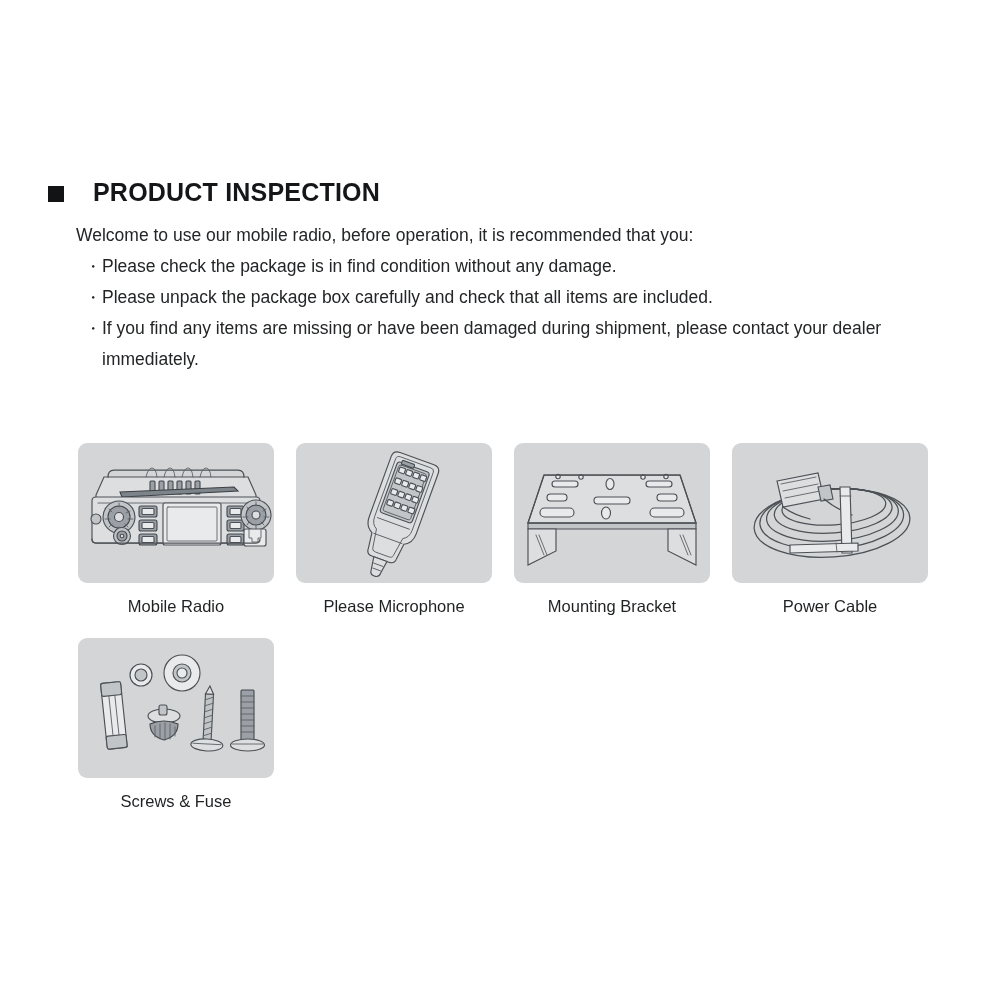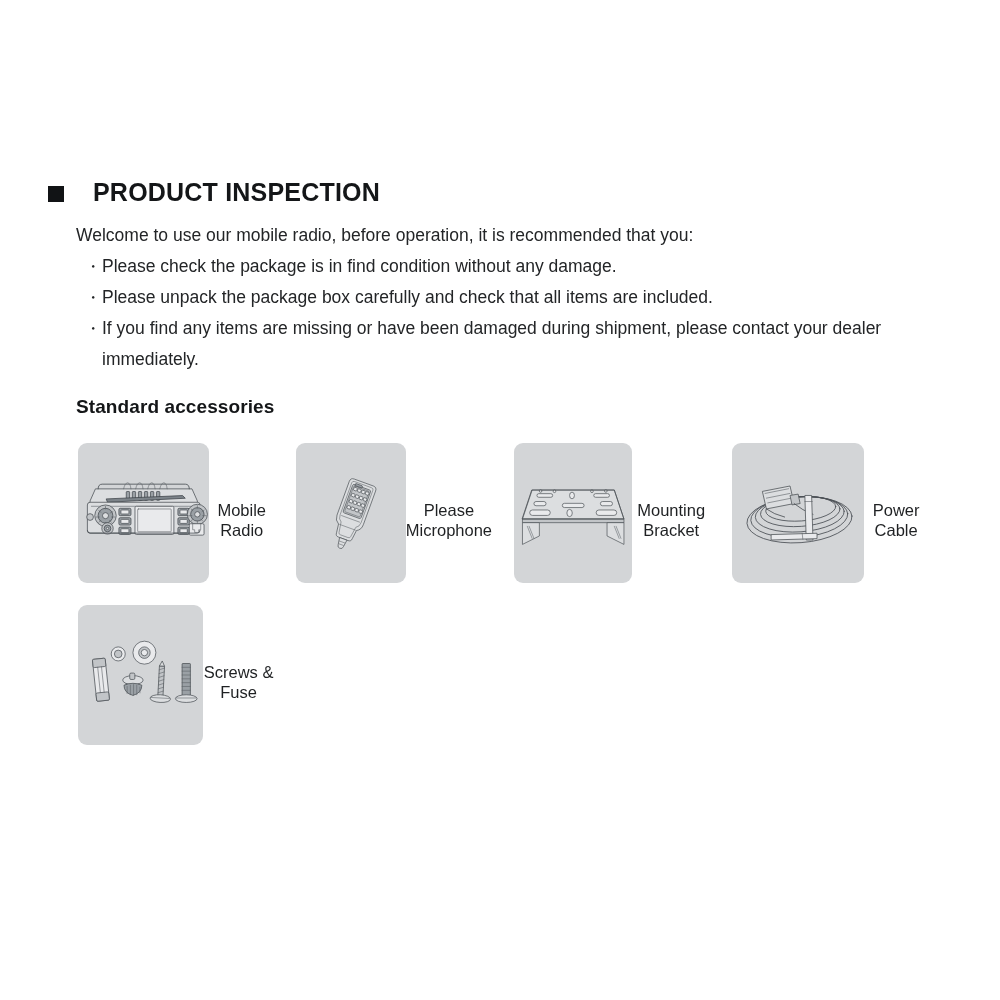--- a/index.html
+++ b/index.html
@@ -103,21 +103,21 @@
     left: 78px;
     top: 443px;
     width: 870px;
     display: flex;
     flex-wrap: wrap;
     gap: 22px 22px;
   }
   .cell {
     width: 196px;
     display: flex;
-    flex-direction: row;
+    flex-direction: column;
     align-items: center;
   }
   .thumb {
     width: 196px;
     height: 140px;
     background: #d3d5d7;
     border-radius: 9px;
     display: flex;
     align-items: center;
     justify-content: center;
@@ -162,21 +162,20 @@
         <span class="bullet-dot">・</span>
         <span class="bullet-text">Please unpack the package box carefully and check that all items are included.</span>
       </li>
       <li class="bullet-item">
         <span class="bullet-dot">・</span>
         <span class="bullet-text">If you find any items are missing or have been damaged during shipment, please contact your dealer immediately.</span>
       </li>
     </ul>
   </div>
 
-  <div class="accessories-title">Standard accessories</div>
 
   <div class="grid">
 
     <div class="cell">
       <div class="thumb">
         <svg width="196" height="140" viewBox="0 0 196 140">
 
           <path class="fill-lt" d="M18 52 L26 34 L170 34 L178 52 L178 58 L18 58 Z"></path>
           <path class="ln" d="M30 34 Q30 27 36 27 L160 27 Q166 27 166 34"></path>
 

